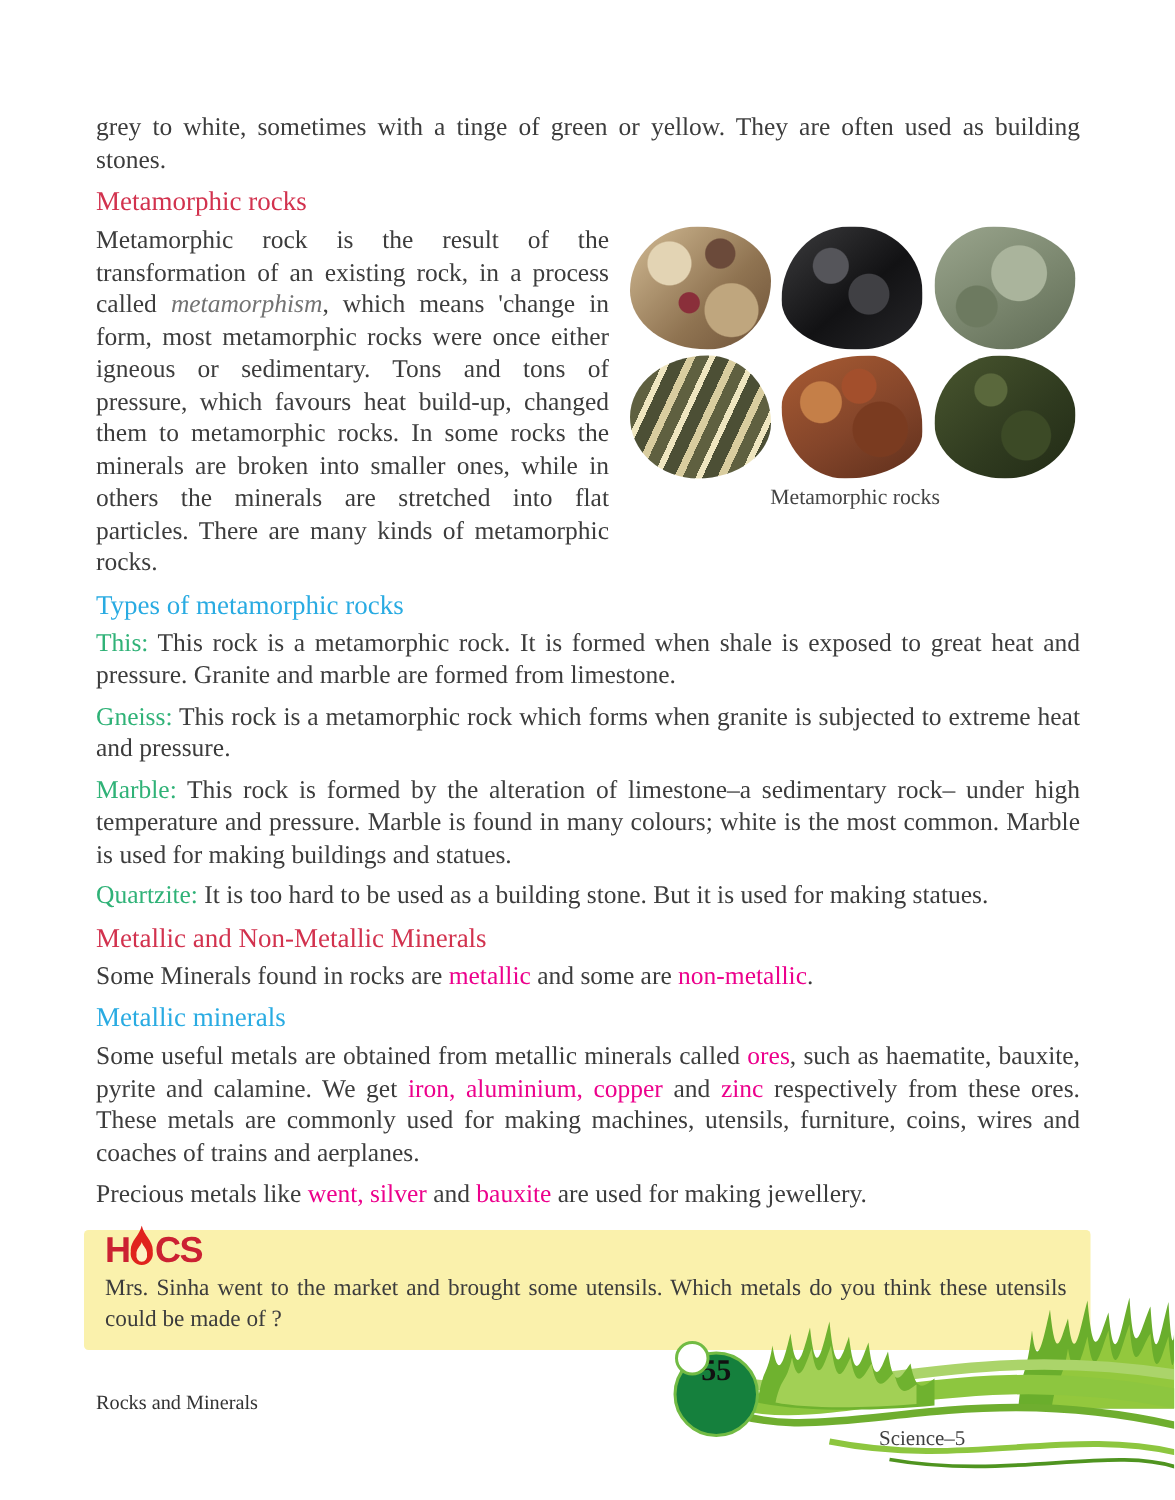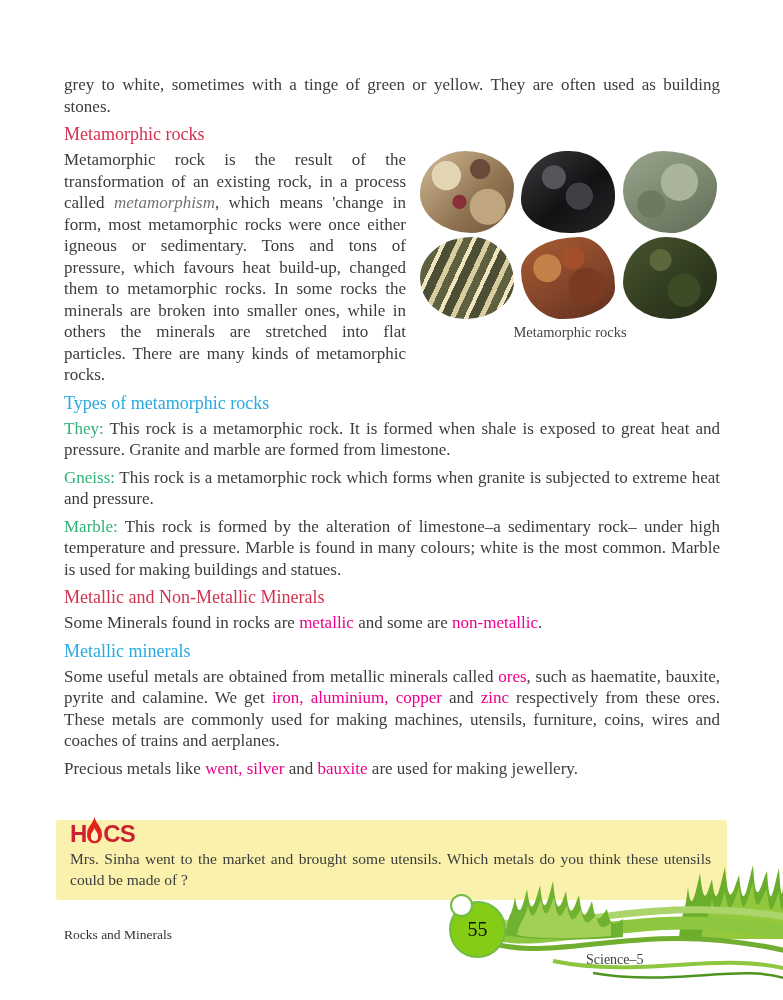--- a/index.html
+++ b/index.html
@@ -57,23 +57,23 @@
   .hocs-logo{display:flex;align-items:flex-end;height:30px;margin-top:-6px;}
   .hocs-letter{font-family:"Liberation Sans",sans-serif;font-weight:bold;
                font-size:24px;line-height:24px;color:#cb2132;letter-spacing:-1px;}
   .hocs-flame{margin:0 0 1px 0;}
   .hocs-text{margin:2px 0 0 0;font-size:15.5px;line-height:21px;text-align:justify;color:#3c3c3c;}
 
   
   .footer-art{position:absolute;left:413px;top:865px;width:370px;height:135px;}
   .footer-left{position:absolute;left:64px;top:927px;font-size:13.5px;color:#333;}
   .science-label{position:absolute;left:586px;top:917px;font-size:14px;color:#3f3f3f;z-index:3;margin-top:35px;}
-  .page-circle{position:absolute;left:449px;top:901px;width:53px;height:53px;background:#84cc16;
-               border:2.5px solid #72bb44;border-radius:50%;display:flex;align-items:center;
-               justify-content:center;font-size:20px;font-weight:normal;color:#111;z-index:2;}
+  .page-circle{position:absolute;left:449px;top:901px;width:53px;height:53px;background:#15803d;
+               border:2.5px solid #72bb44;border-radius:50%;display:flex;
+               justify-content:center;font-size:20px;font-weight:bold;color:#111;z-index:2;}
   .small-circle{position:absolute;left:450px;top:894px;width:19px;height:19px;background:#fff;
                 border:2px solid #72bb44;border-radius:50%;z-index:3;}
 </style>
 </head>
 <body>
 
 <div class="page">
 
   <div class="content">
 
@@ -91,26 +91,27 @@
           <div class="rock rock-5"></div>
           <div class="rock rock-6"></div>
         </div>
         <div class="fig-caption">Metamorphic rocks</div>
       </div>
       <p class="body"><span>Metamorphic rock is the result of the transformation of an existing rock, in a process called </span><span class="magenta-italic">metamorphism</span><span>, which means 'change in form, most metamorphic rocks were once either igneous or sedimentary. Tons and tons of pressure, which favours heat build-up, changed them to metamorphic rocks. In some rocks the minerals are broken into smaller ones, while in others the minerals are stretched into flat particles. There are many kinds of metamorphic rocks.</span></p>
     </div>
 
     <h2 class="cyan-head">Types of metamorphic rocks</h2>
 
-    <p class="body"><span class="green-term">They:</span><span> This rock is a metamorphic rock. It is formed when shale is exposed to great heat and pressure. Granite and marble are formed from limestone.</span></p>
+    <p class="body"><span class="green-term">This:</span><span> This rock is a metamorphic rock. It is formed when shale is exposed to great heat and pressure. Granite and marble are formed from limestone.</span></p>
 
     <p class="body"><span class="green-term">Gneiss:</span><span> This rock is a metamorphic rock which forms when granite is subjected to extreme heat and pressure.</span></p>
 
     <p class="body"><span class="green-term">Marble:</span><span> This rock is formed by the alteration of limestone–a sedimentary rock– under high temperature and pressure. Marble is found in many colours; white is the most common. Marble is used for making buildings and statues.</span></p>
 
+    <p class="body"><span class="green-term">Quartzite:</span><span> It is too hard to be used as a building stone. But it is used for making statues.</span></p>
 
     <h2 class="red-head">Metallic and Non-Metallic Minerals</h2>
 
     <p class="body"><span>Some Minerals found in rocks are </span><span class="magenta">metallic</span><span> and some are </span><span class="magenta">non-metallic</span><span>.</span></p>
 
     <h2 class="cyan-head">Metallic minerals</h2>
 
     <p class="body"><span>Some useful metals are obtained from metallic minerals called </span><span class="magenta">ores</span><span>, such as haematite, bauxite, pyrite and calamine. We get </span><span class="magenta">iron, </span><span class="magenta">aluminium, </span><span class="magenta">copper</span><span> and </span><span class="magenta">zinc</span><span> respectively from these ores. These metals are commonly used for making machines, utensils, furniture, coins, wires and coaches of trains and aerplanes.</span></p>
 
     <p class="body"><span>Precious metals like </span><span class="magenta">went, </span><span class="magenta">silver</span><span> and </span><span class="magenta">bauxite</span><span> are used for making jewellery.</span></p>

